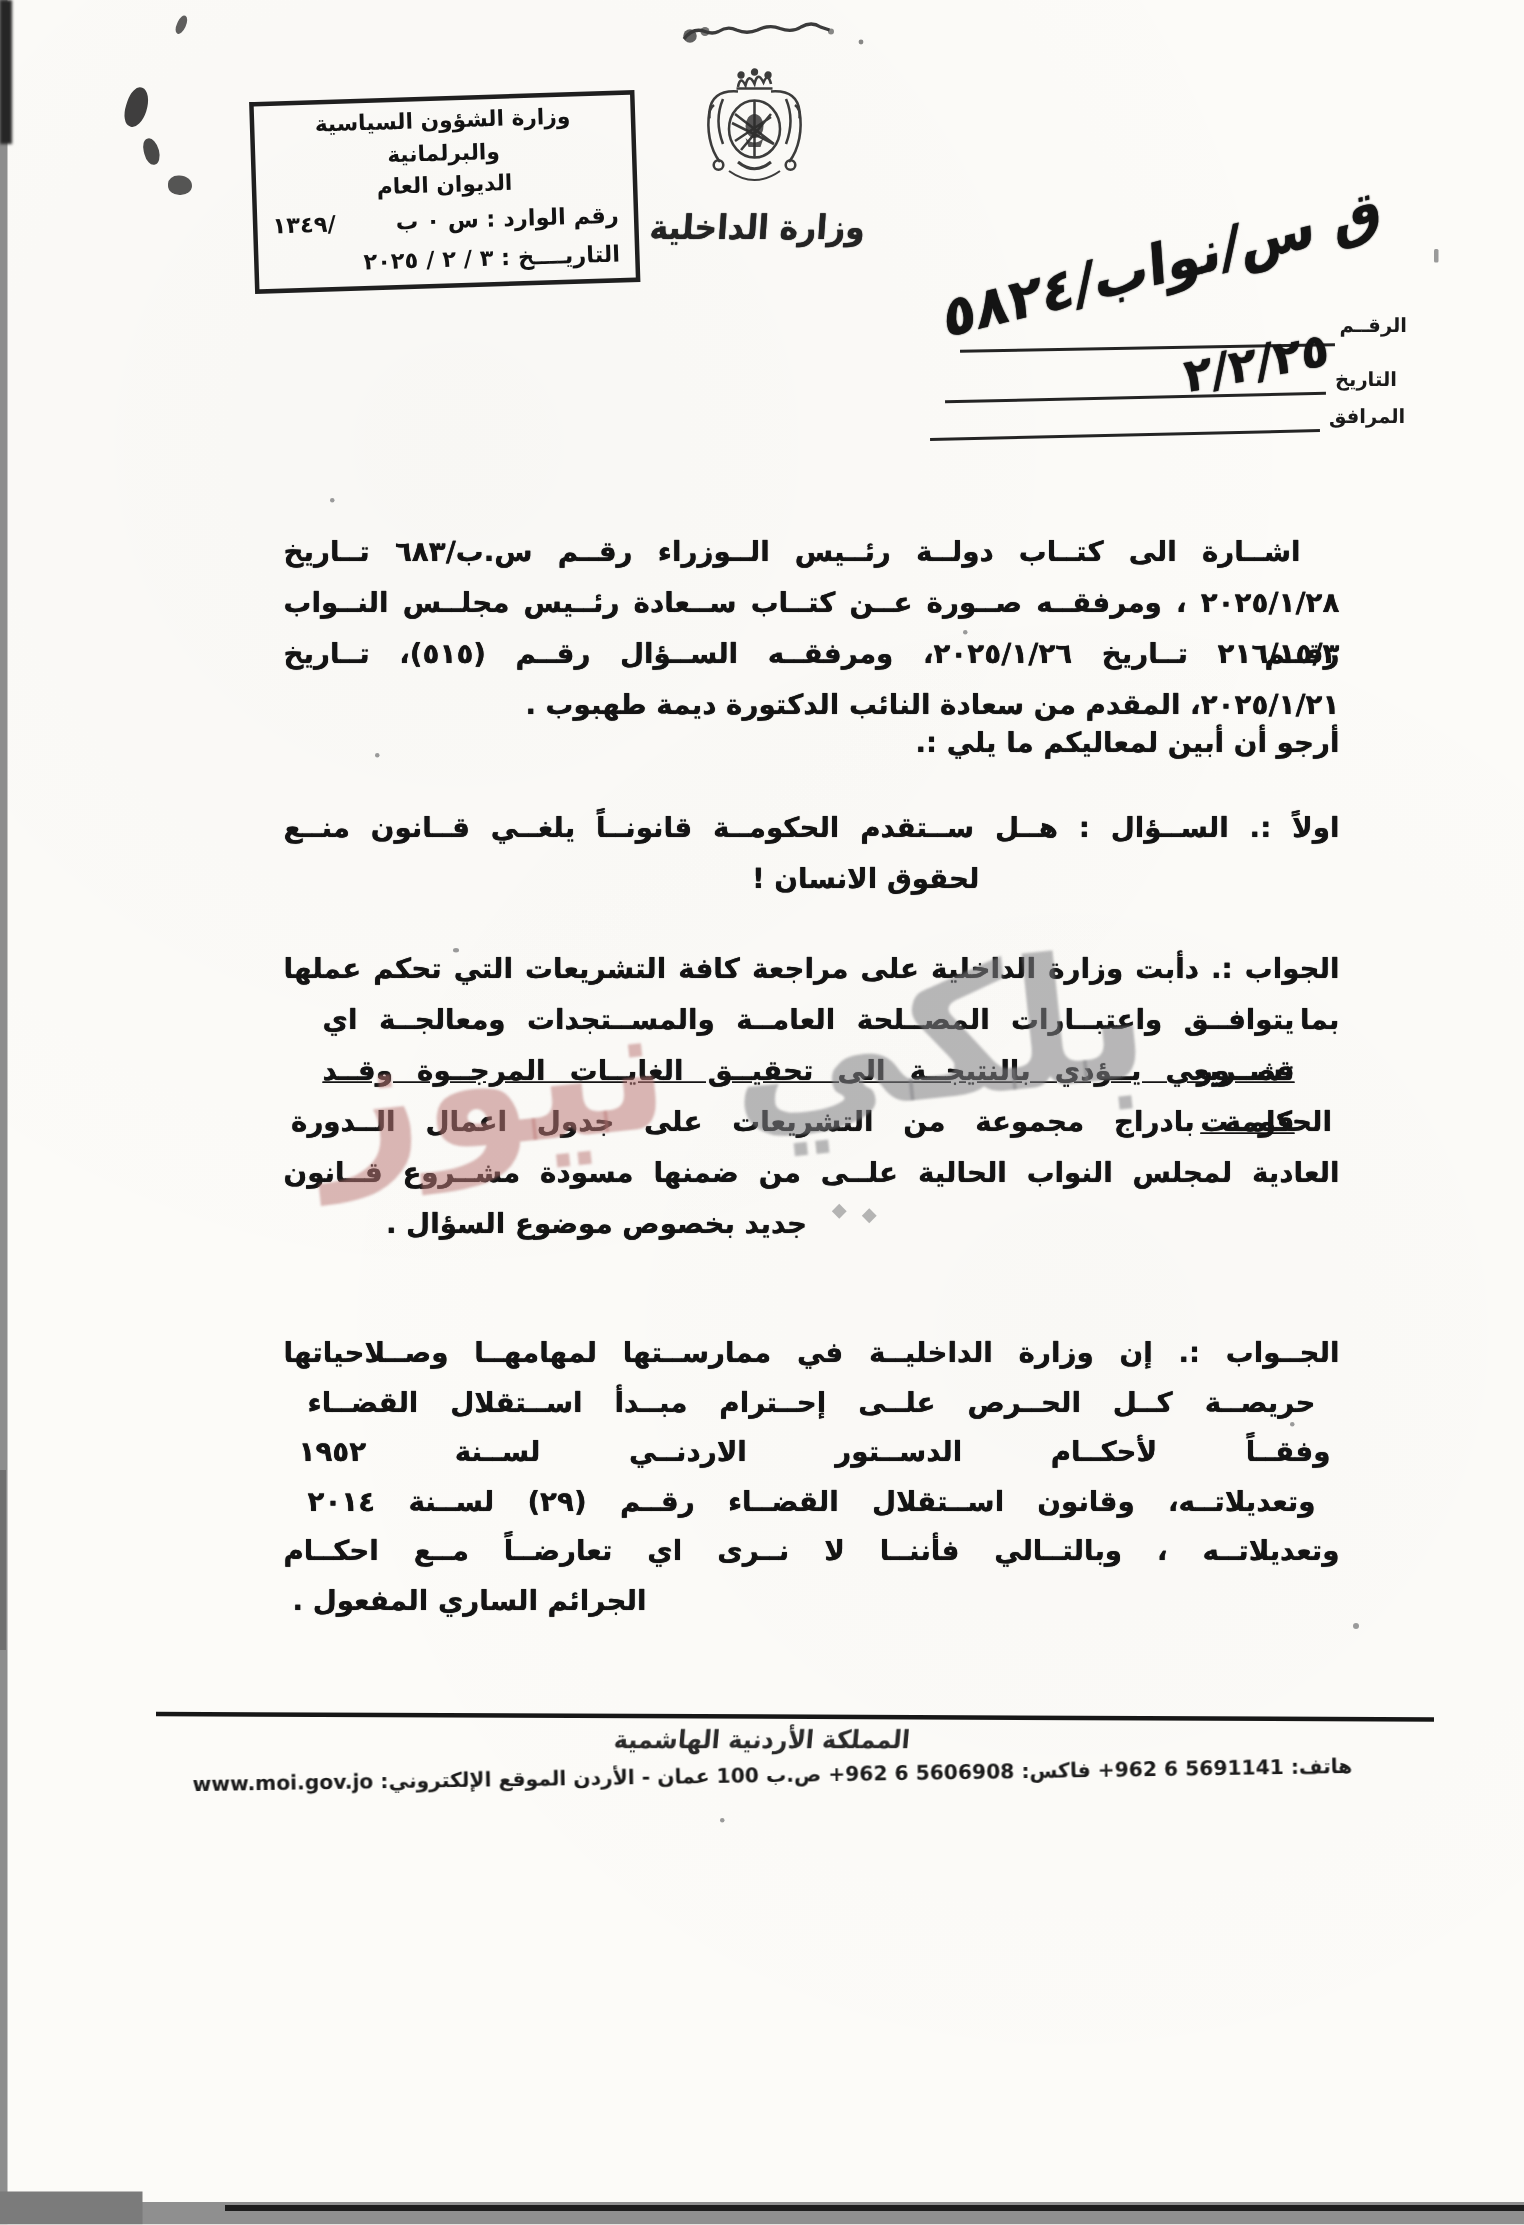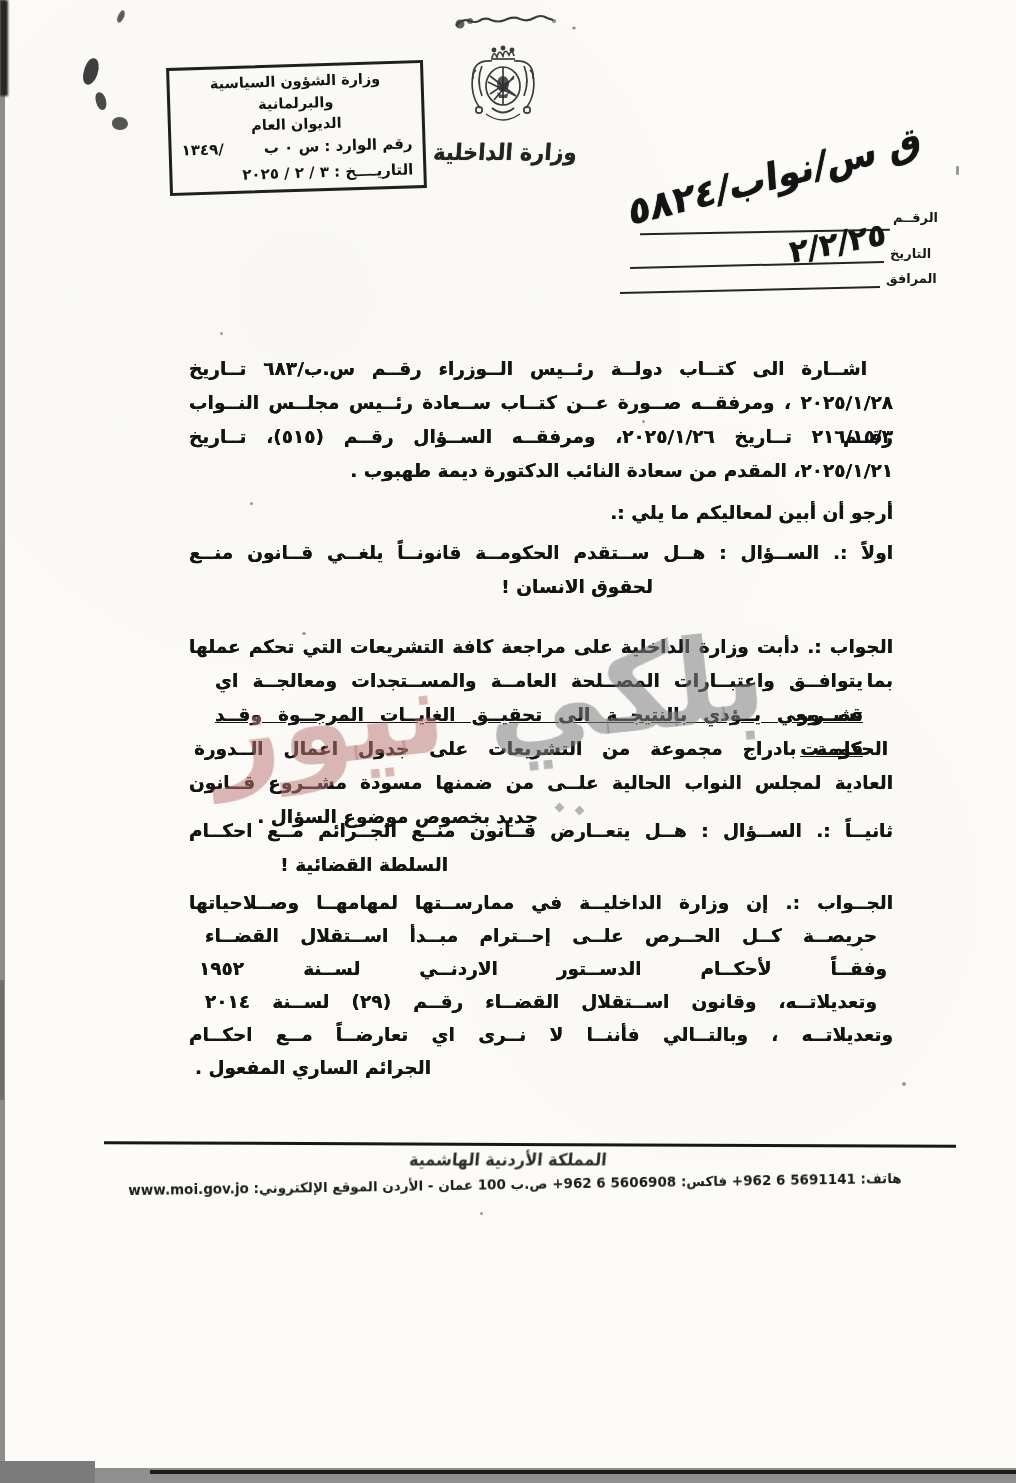--- a/index.html
+++ b/index.html
@@ -181,42 +181,38 @@
   <div class="scrawl scrawl2">٢/٢/٢٥</div>
 
 
   <div class="para" style="top:352px;" dir="rtl">
     <div class="ln jl" style="text-indent:26px;">اشــارة الى كتــاب دولــة رئــيس الــوزراء رقــم س.ب/٦٨٣ تــاريخ</div>
     <div class="ln jl">٢٠٢٥/١/٢٨ ، ومرفقــه صــورة عــن كتــاب ســعادة رئــيس مجلــس النــواب رقــم</div>
     <div class="ln jl">٢١٦/١٥/٣ تــاريخ ٢٠٢٥/١/٢٦، ومرفقــه الســؤال رقــم (٥١٥)، تــاريخ</div>
     <div class="ln rl">٢٠٢٥/١/٢١، المقدم من سعادة النائب الدكتورة ديمة طهبوب .</div>
   </div>
 
-  <div class="para" style="top:496px;" dir="rtl">
+  <div class="para" style="top:479px;" dir="rtl">
     <div class="ln rl">أرجو أن أبين لمعاليكم ما يلي :.</div>
   </div>
 
   <div class="para" style="top:536px;" dir="rtl">
     <div class="ln jl">اولاً :. الســؤال : هــل ســتقدم الحكومــة قانونــاً يلغــي قــانون منــع</div>
     <div class="ln rl" style="padding-right:240px;">لحقوق الانسان !</div>
   </div>
 
   <div class="para" style="top:630px;" dir="rtl">
     <div class="ln jl">الجواب :. دأبت وزارة الداخلية على مراجعة كافة التشريعات التي تحكم عملها بما</div>
     <div class="ln jl" style="padding-right:30px;padding-left:26px;">يتوافــق واعتبــارات المصــلحة العامــة والمســتجدات ومعالجــة اي قصــور</div>
     <div class="ln jl" style="padding-right:30px;padding-left:26px;text-decoration:underline;">تشــريعي يــؤدي بالنتيجــة الى تحقيــق الغايــات المرجــوة وقــد قامــت</div>
     <div class="ln jl" style="padding-right:5px;padding-left:5px;">الحكومة بادراج مجموعة من التشريعات على جدول اعمال الــدورة</div>
     <div class="ln jl">العادية لمجلس النواب الحالية علــى من ضمنها مسودة مشــروع قــانون</div>
     <div class="ln rl" style="padding-right:355px;">جديد بخصوص موضوع السؤال .</div>
   </div>
 
-  <div class="para" style="top:814px;" dir="rtl">
-    <div class="ln jl">ثانيــاً :. الســؤال : هــل يتعــارض قــانون منــع الجــرائم مــع احكــام</div>
-    <div class="ln rl" style="padding-right:445px;">السلطة القضائية !</div>
-  </div>
 
   <div class="para para33" style="top:886px;" dir="rtl">
     <div class="ln jl">الجــواب :. إن وزارة الداخليــة في ممارســتها لمهامهــا وصــلاحياتها</div>
     <div class="ln jl" style="padding-right:16px;padding-left:16px;">حريصــة كــل الحــرص علــى إحــترام مبــدأ اســتقلال القضــاء</div>
     <div class="ln jl" style="padding-right:6px;padding-left:10px;">وفقــاً لأحكــام الدســتور الاردنــي لســنة ١٩٥٢</div>
     <div class="ln jl" style="padding-right:16px;padding-left:16px;">وتعديلاتــه، وقانون اســتقلال القضــاء رقــم (٢٩) لســنة ٢٠١٤</div>
     <div class="ln jl">وتعديلاتــه ، وبالتــالي فأننــا لا نــرى اي تعارضــاً مــع احكــام</div>
     <div class="ln rl" style="padding-right:462px;">الجرائم الساري المفعول .</div>
   </div>
 

